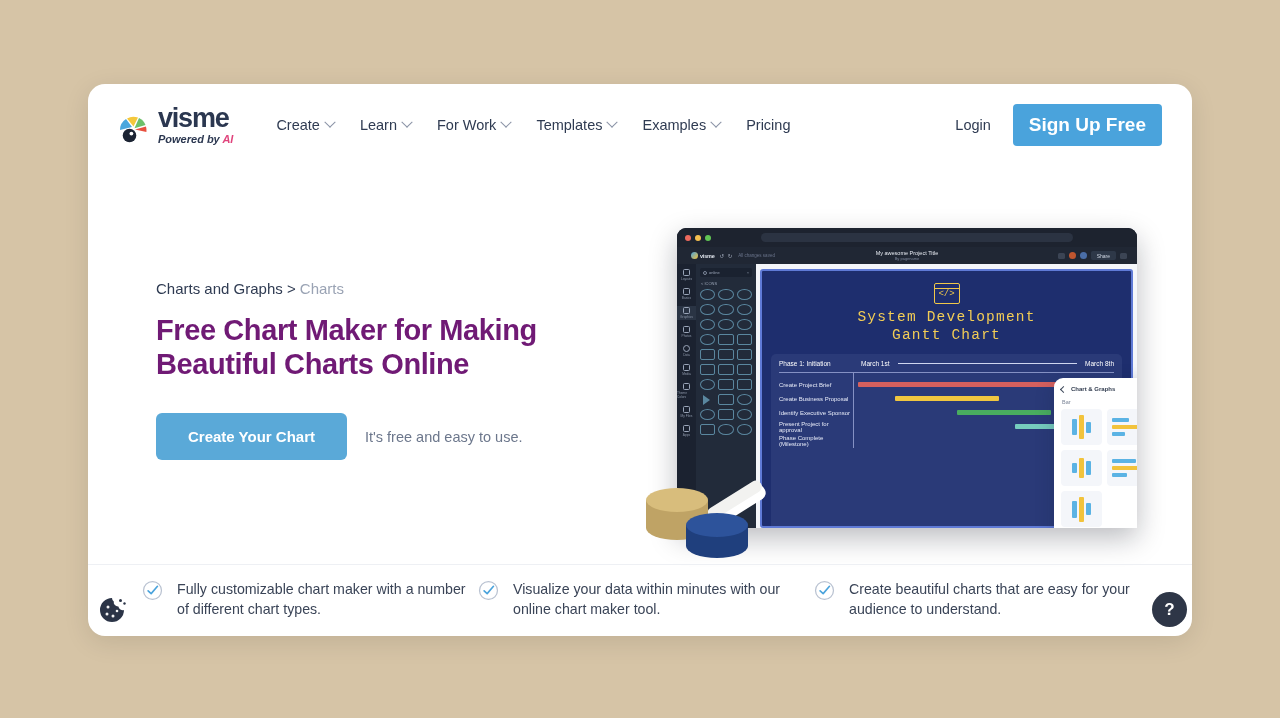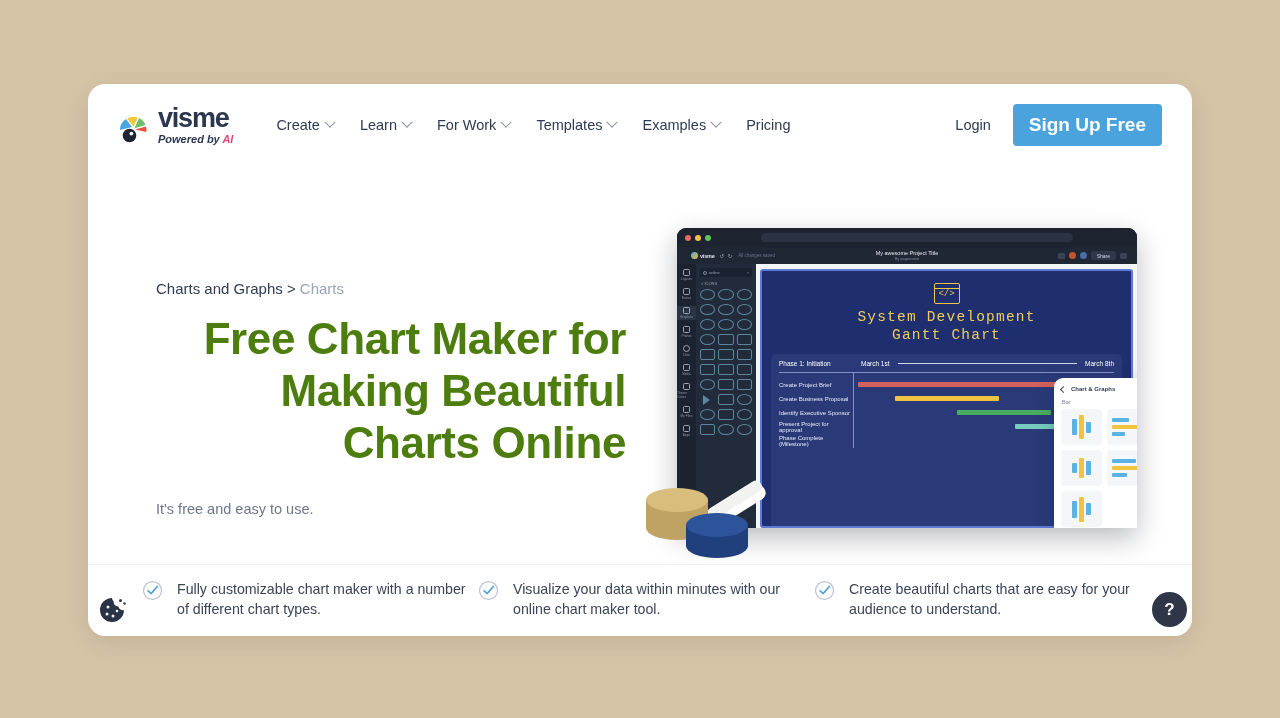--- a/index.html
+++ b/index.html
@@ -65,22 +65,22 @@
     font-size: 19px; font-weight: 700;
     padding: 10px 16px; border-radius: 4px; cursor: pointer;
     font-family: "Liberation Sans", sans-serif;
   }
 
   
   .hero-left { position: absolute; left: 68px; top: 196px; width: 520px; }
   .breadcrumb { font-size: 15px; color: #2f3b52; margin-bottom: 16px; }
   .breadcrumb .crumb-last { color: #9aa3b4; }
   .headline {
-    font-size: 44px; line-height: 1.18; font-weight: 700;
-    color: #4d7c0f; letter-spacing: -0.4px; max-width: 470px; text-align: right;
+    font-size: 29px; line-height: 1.18; font-weight: 700;
+    color: #701a75; letter-spacing: -0.4px; max-width: 470px;
   }
   .cta-row { display: flex; align-items: center; gap: 18px; margin-top: 32px; }
   .cta-btn {
     background: #5aa9d8; color: #fff; border: none;
     font-size: 15px; font-weight: 700;
     padding: 15px 32px; border-radius: 6px; cursor: pointer;
     font-family: "Liberation Sans", sans-serif;
   }
   .cta-note { font-size: 14.5px; color: #6c778c; }
 
@@ -294,20 +294,21 @@
         <button class="signup-btn">Sign Up Free</button>
       </div>
     </div>
 
     <div class="hero-left">
       <div class="breadcrumb">
         <span>Charts and Graphs</span><span> &gt; </span><span class="crumb-last">Charts</span>
       </div>
       <h1 class="headline">Free Chart Maker for Making Beautiful Charts Online</h1>
       <div class="cta-row">
+        <button class="cta-btn">Create Your Chart</button>
         <span class="cta-note">It's free and easy to use.</span>
       </div>
     </div>
 
     <div class="mock">
 
       <div class="mock-chrome">
         <span class="dot d1"></span>
         <span class="dot d2"></span>
         <span class="dot d3"></span>

